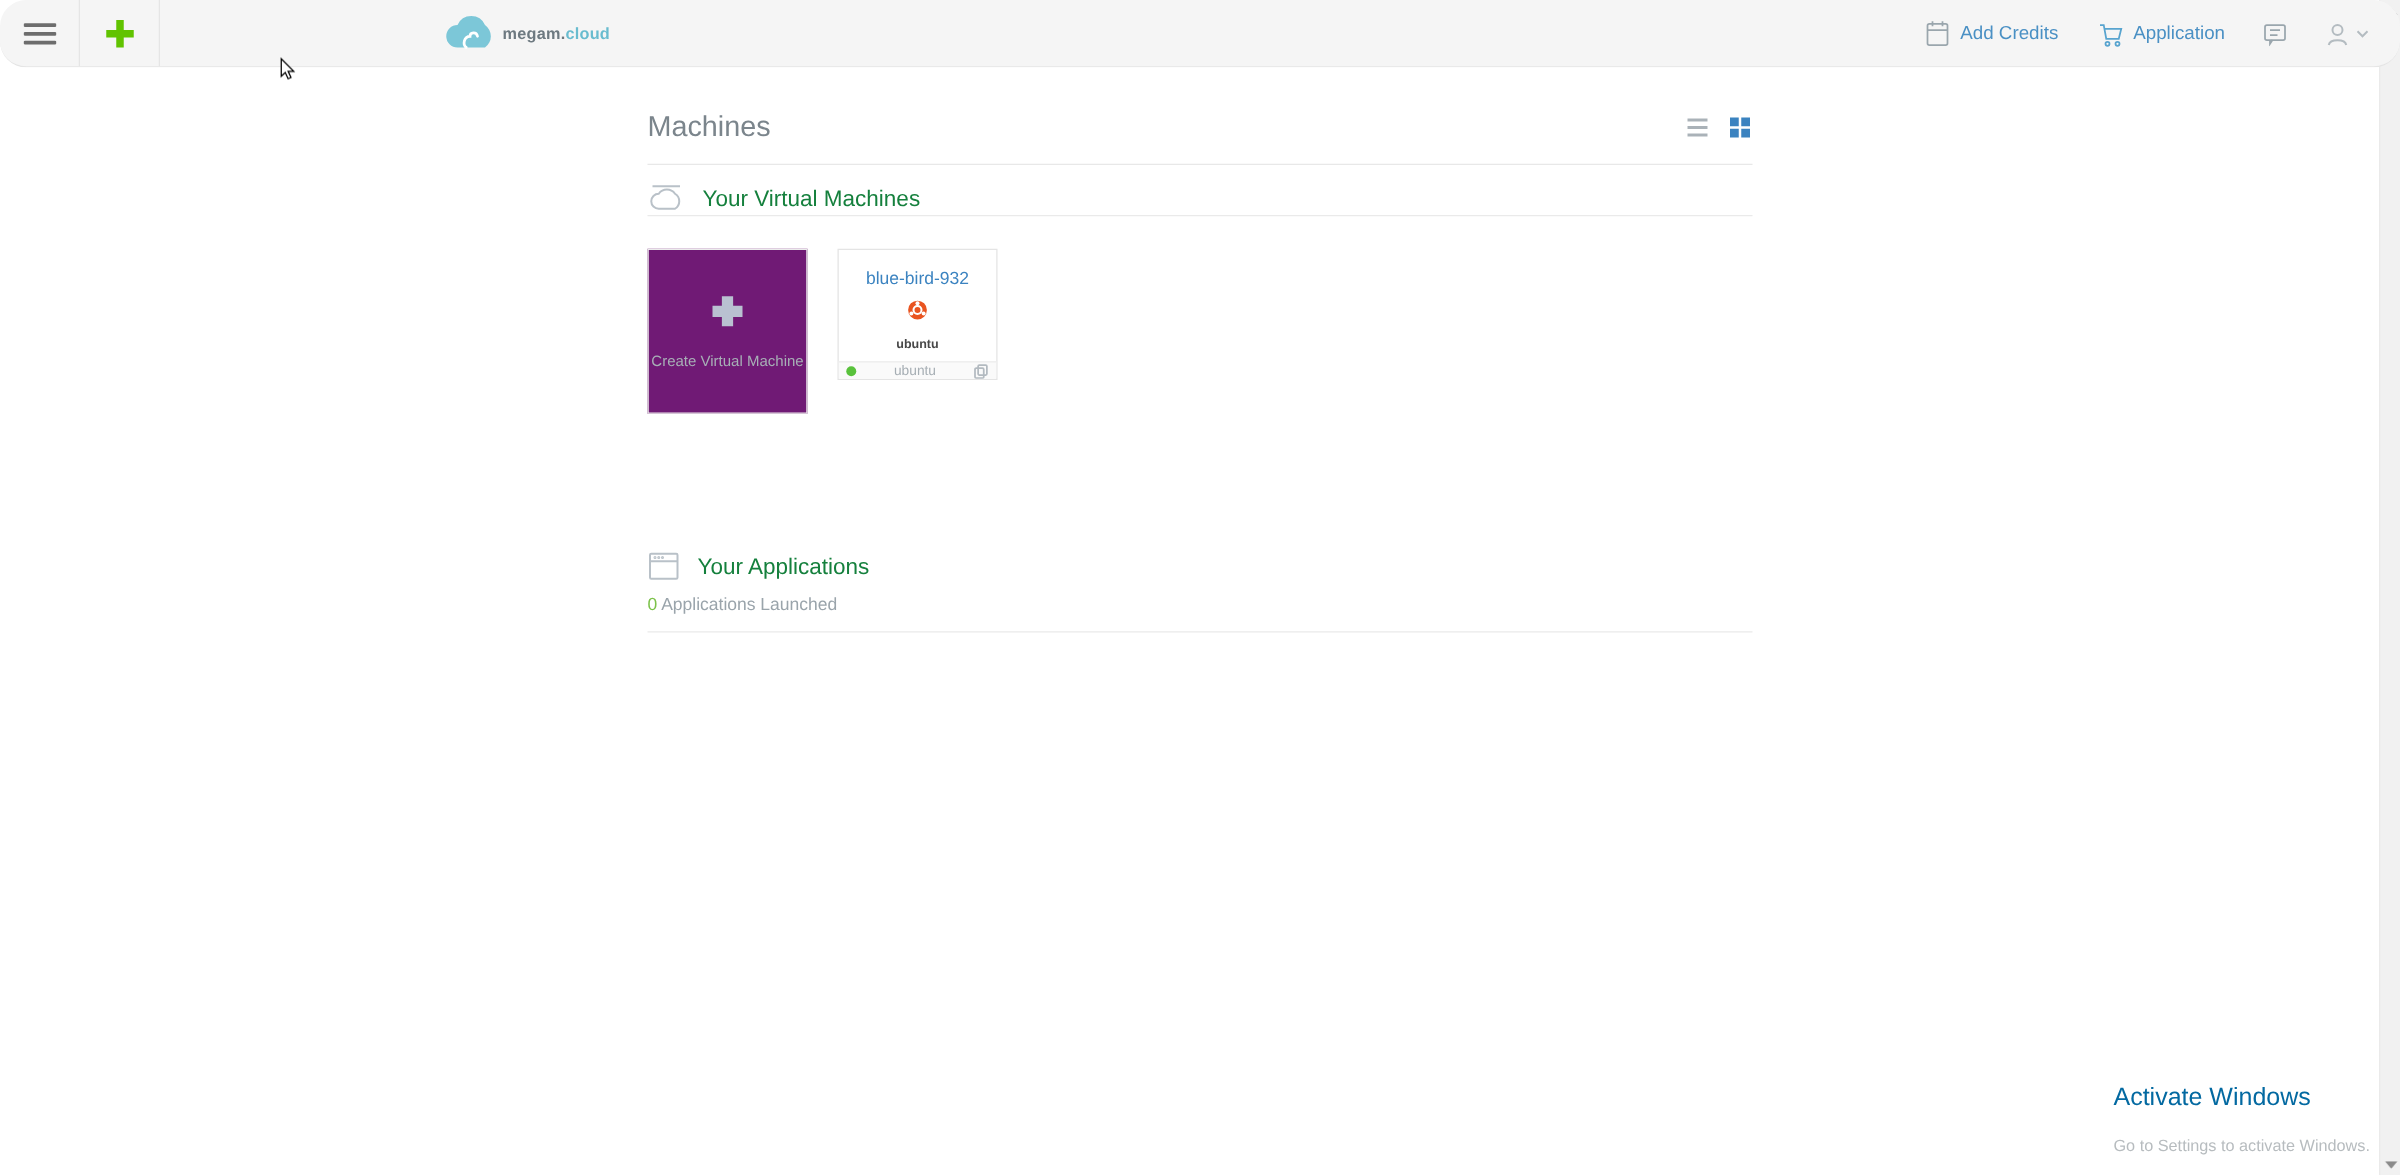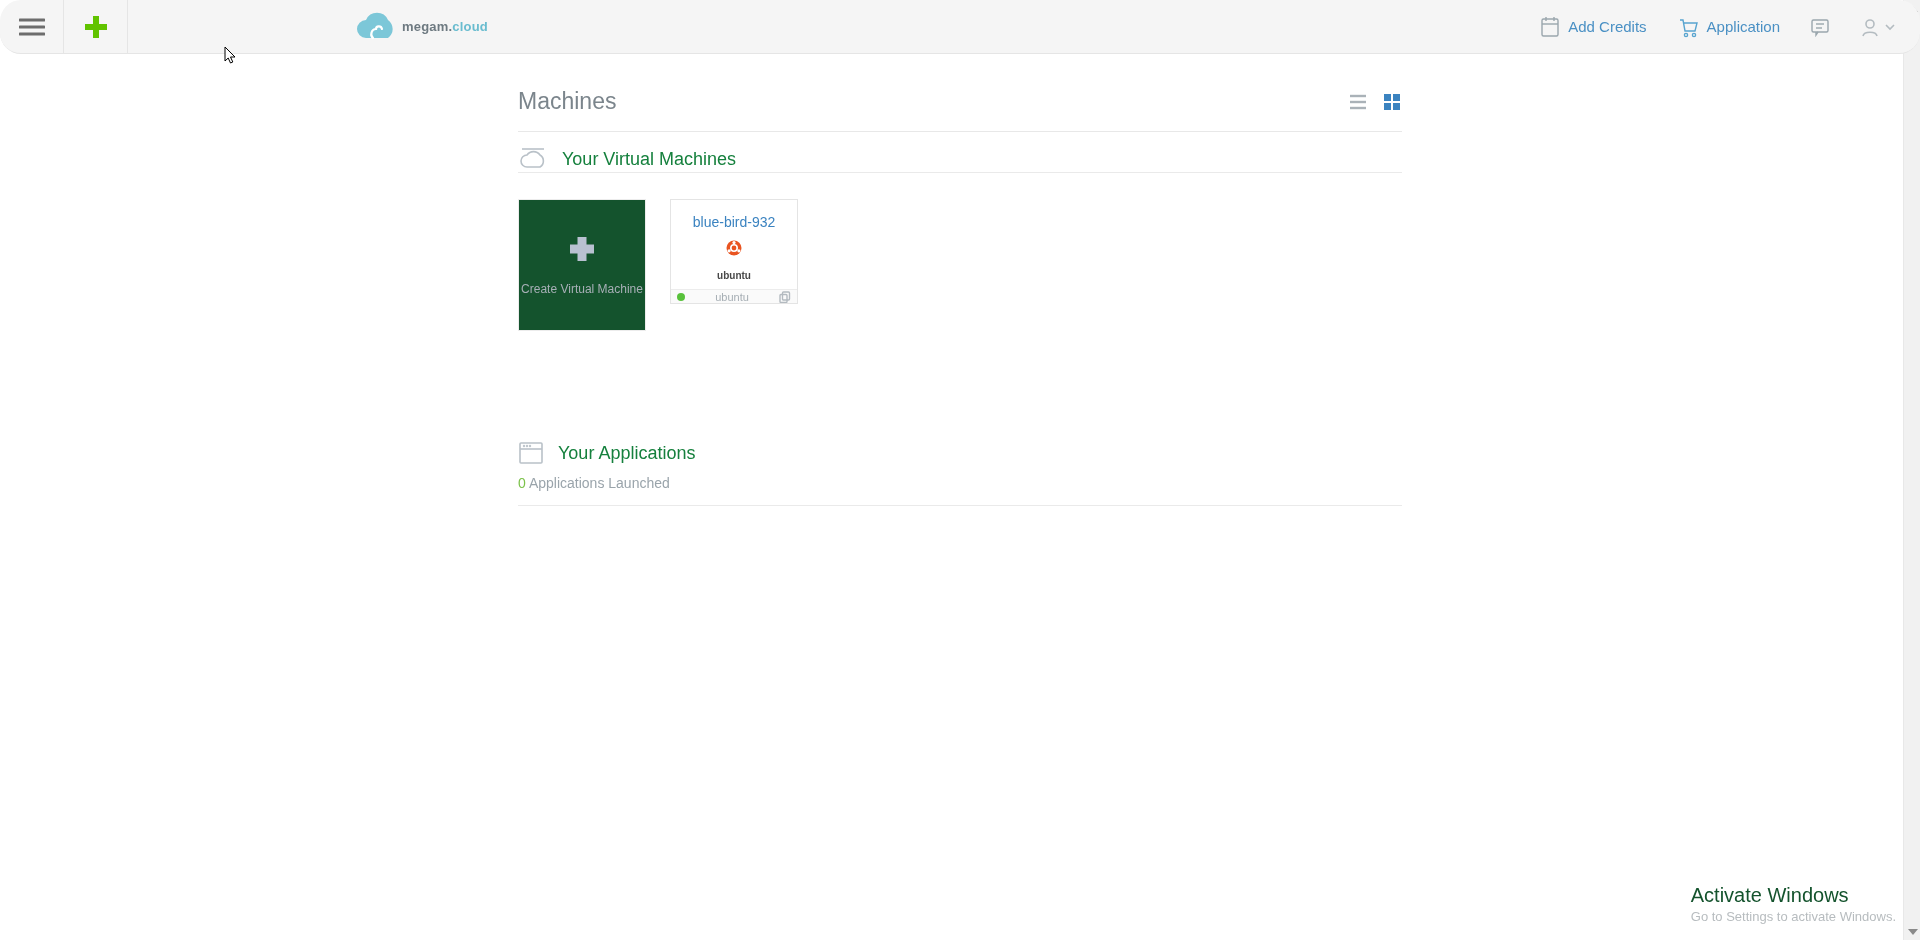--- a/index.html
+++ b/index.html
@@ -81,21 +81,21 @@
   .section-head .title { font-size: 18px; color: #15803d; }
   .section-sub { font-size: 14px; color: #9aa4ab; margin: 10px 0 14px; }
   .section-sub .count { color: #7cc24a; }
   .section-divider { border: 0; border-top: 1px solid #eaeaea; margin-bottom: 26px; }
 
   .cards { display: flex; gap: 24px; margin-bottom: 110px; }
   .cards.last { margin-bottom: 0; }
 
   .create-card {
     width: 128px; height: 132px;
-    background: #14532d;
+    background: #701a75;
     border: 1px solid #ececec;
     display: flex; flex-direction: column;
     align-items: center; justify-content: center;
     gap: 18px;
     cursor: pointer;
   }
   .create-card .big-plus line { stroke: #b9c1d1; stroke-width: 9; }
   .create-card .label { font-size: 12px; color: #a7afb6; text-align: center; }
 
   .vm-card {
@@ -126,21 +126,21 @@
   .status-text { flex: 1; text-align: center; font-size: 11px; color: #a6aeb4; }
   .copy-ic { stroke: #b3bac0; fill: none; stroke-width: 1.4; }
 
   .watermark {
     position: fixed;
     right: 24px; bottom: 16px;
     text-align: left;
     color: #b7bcbf;
     pointer-events: none;
   }
-  .watermark .l1 { font-size: 20px; color: #14532d; margin-bottom: 2px; }
+  .watermark .l1 { font-size: 20px; color: #0369a1; margin-bottom: 19px; }
   .watermark .l2 { font-size: 13px; }
 
   .scrollbar {
     position: fixed;
     top: 0; right: 0;
     width: 17px; height: 100%;
     background: #f1f1f1;
     border-left: 1px solid #e8e8e8;
     display: flex; flex-direction: column;
     justify-content: space-between;

